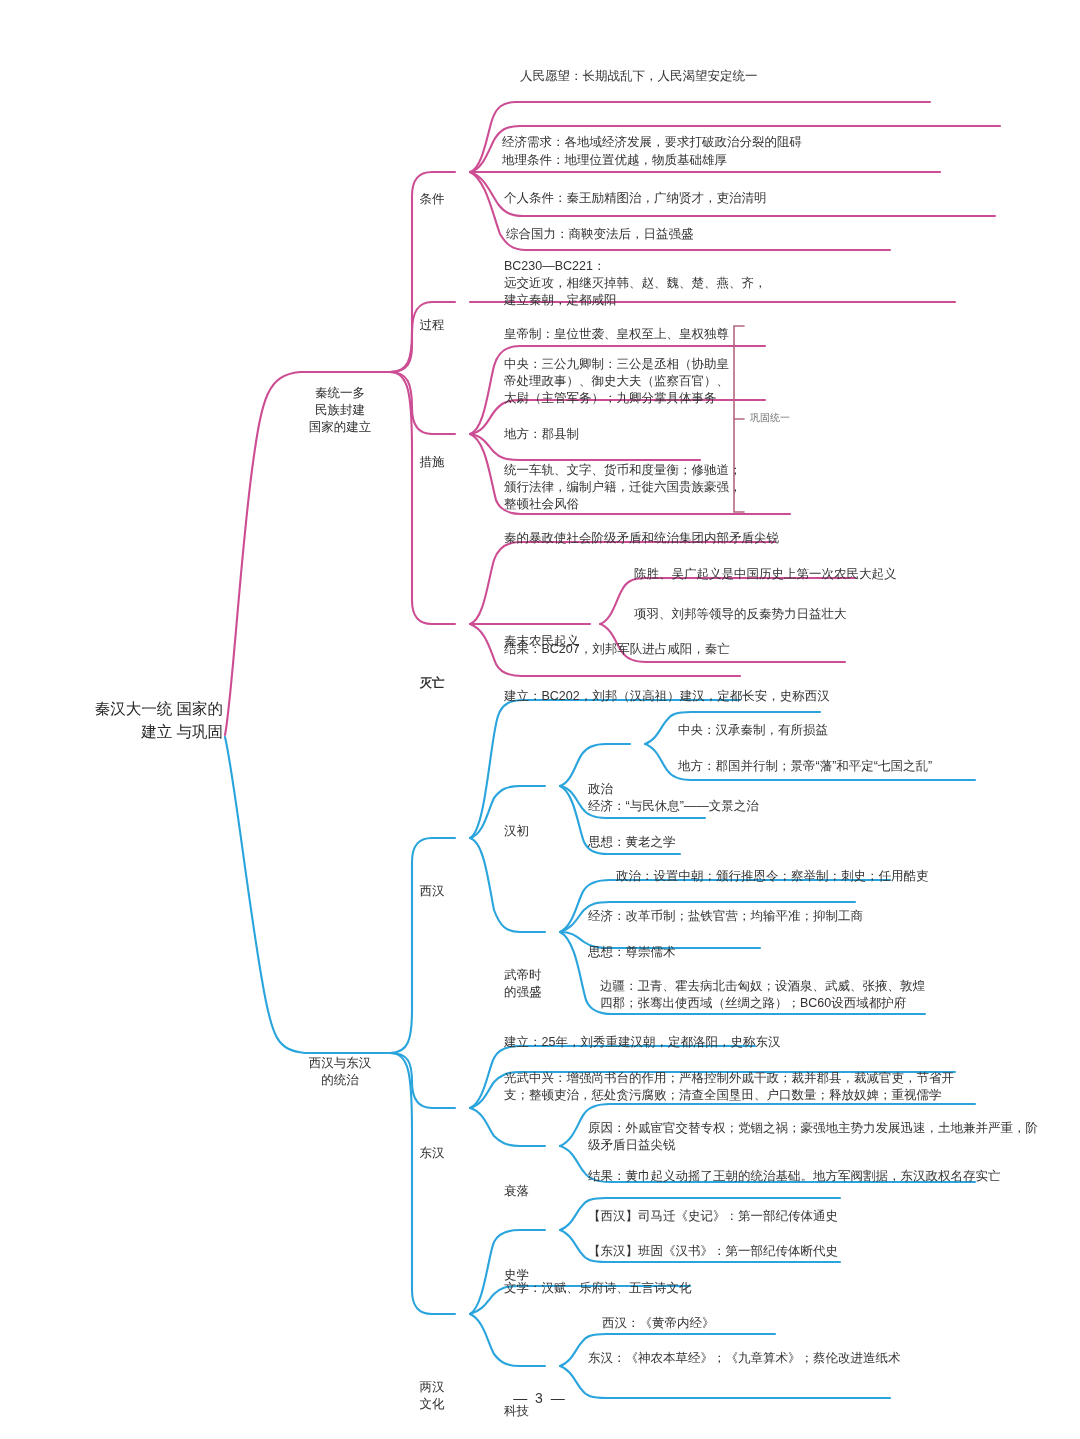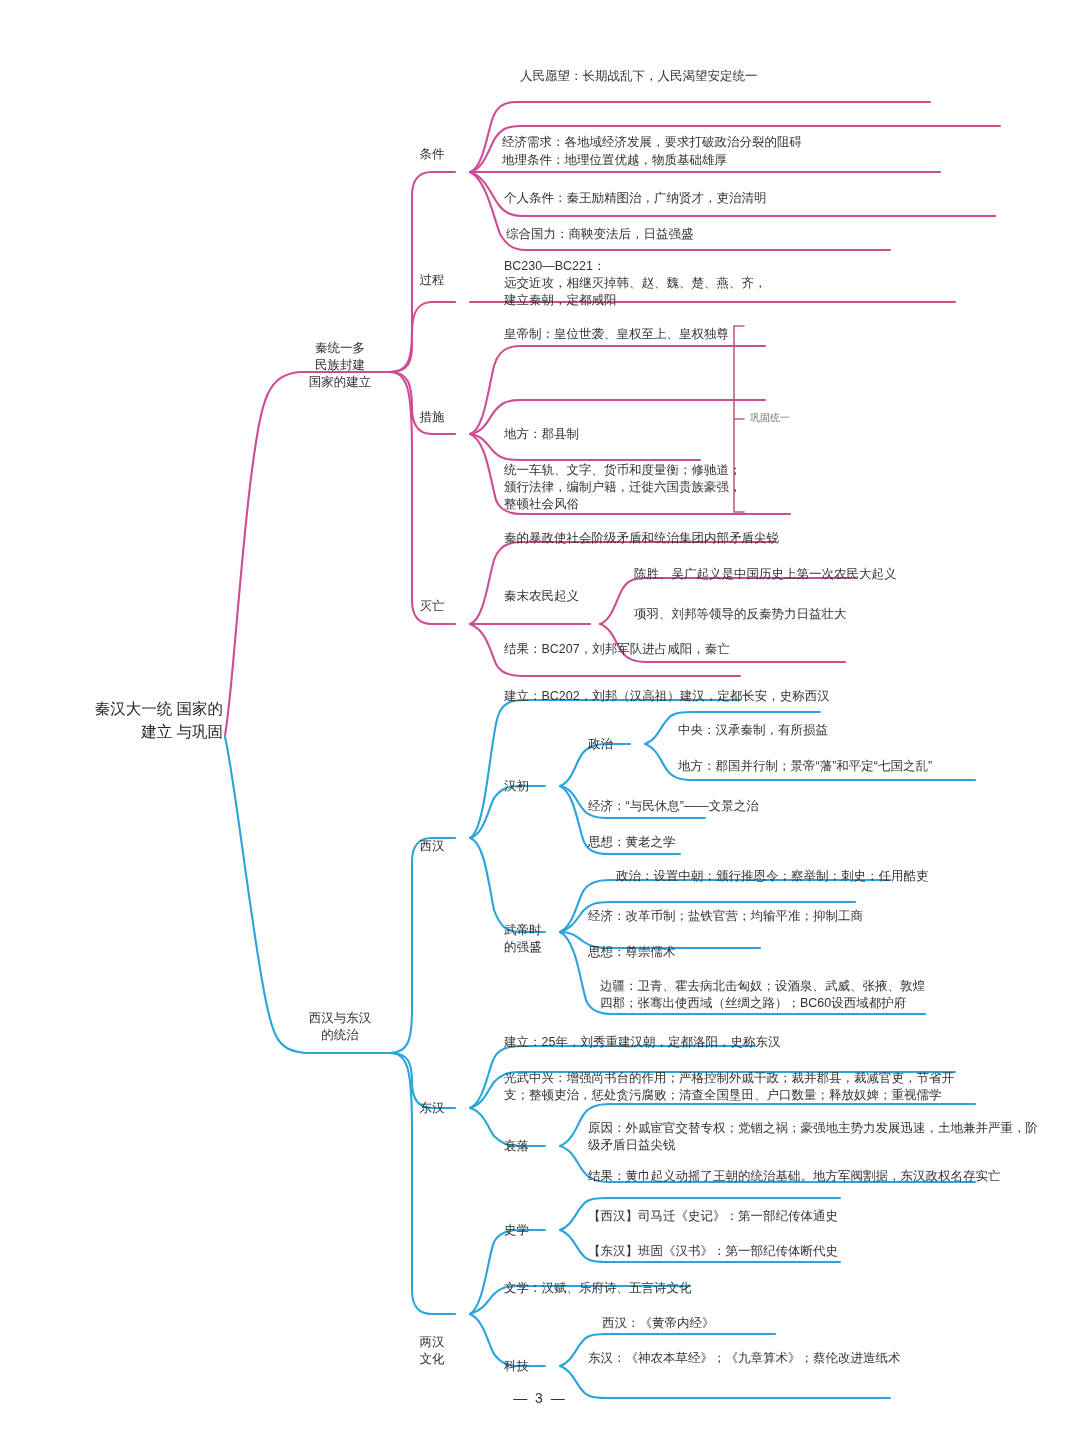--- a/index.html
+++ b/index.html
@@ -6,21 +6,21 @@
   body{
     width:1080px;height:1439px;position:relative;overflow:hidden;
     font-family:"Liberation Sans","DejaVu Sans",sans-serif;
     color:#2b2b2b;
   }
   #canvas{position:absolute;left:0;top:0;width:1080px;height:1439px;}
   svg#links{position:absolute;left:0;top:0;width:1080px;height:1439px;pointer-events:none;}
   .lbl{position:absolute;font-size:12.5px;line-height:17px;color:#333;white-space:pre;}
   .doc-title{position:absolute;font-size:17px;line-height:24px;color:#1d1d1d;letter-spacing:.5px;}
   .root{position:absolute;font-size:15.5px;line-height:23px;text-align:right;color:#262626;}
-  .branch-lbl{position:absolute;font-size:12.5px;line-height:17px;text-align:center;color:#2e2e2e;white-space:pre;}
+  .branch-lbl{position:absolute;font-size:12.5px;line-height:17px;text-align:center;color:#2e2e2e;white-space:pre;margin-top:45px;}
   .pagenum{position:absolute;width:100%;text-align:center;font-size:14px;color:#333;letter-spacing:2px;}
   .brkLbl{position:absolute;font-size:10px;color:#737373;}
 </style>
 </head>
 <body>
 
 <div id="canvas">
 
 
   <svg id="links" viewBox="0 0 1080 1439">
@@ -140,33 +140,36 @@
 
   <div class="branch-lbl" style="left:290px;top:340px;width:100px;">秦统一多
 民族封建
 国家的建立</div>
   <div class="branch-lbl" style="left:285px;top:1010px;width:110px;">西汉与东汉
 的统治</div>
 
   <div class="branch-lbl" style="left:406px;top:146px;width:52px;">条件</div>
   <div class="branch-lbl" style="left:406px;top:272px;width:52px;">过程</div>
   <div class="branch-lbl" style="left:406px;top:409px;width:52px;">措施</div>
-  <div class="branch-lbl" style="left:406px;top:598px;width:52px;">灭亡</div>
+  <div class="branch-lbl" style="left:406px;top:630px;width:52px;font-weight:bold;">灭亡</div>
 
   <div class="lbl" style="left:520px;top:68px;">人民愿望：长期战乱下，人民渴望安定统一</div>
   <div class="lbl" style="left:502px;top:114px;margin-top:20px;">经济需求：各地域经济发展，要求打破政治分裂的阻碍</div>
   <div class="lbl" style="left:502px;top:152px;">地理条件：地理位置优越，物质基础雄厚</div>
   <div class="lbl" style="left:504px;top:190px;">个人条件：秦王励精图治，广纳贤才，吏治清明</div>
   <div class="lbl" style="left:506px;top:226px;">综合国力：商鞅变法后，日益强盛</div>
 
   <div class="lbl" style="left:504px;top:258px;">BC230—BC221：
 远交近攻，相继灭掉韩、赵、魏、楚、燕、齐，
 建立秦朝，定都咸阳</div>
 
   <div class="lbl" style="left:504px;top:326px;">皇帝制：皇位世袭、皇权至上、皇权独尊</div>
+  <div class="lbl" style="left:504px;top:356px;">中央：三公九卿制：三公是丞相（协助皇
+帝处理政事）、御史大夫（监察百官）、
+太尉（主管军务）；九卿分掌具体事务</div>
   <div class="lbl" style="left:504px;top:426px;">地方：郡县制</div>
   <div class="lbl" style="left:504px;top:462px;">统一车轨、文字、货币和度量衡；修驰道；
 颁行法律，编制户籍，迁徙六国贵族豪强，
 整顿社会风俗</div>
   <div class="brkLbl" style="left:750px;top:411px;">巩固统一</div>
 
   <div class="lbl" style="left:504px;top:530px;">秦的暴政使社会阶级矛盾和统治集团内部矛盾尖锐</div>
   <div class="branch-lbl" style="left:504px;top:588px;width:100px;text-align:left;">秦末农民起义</div>
   <div class="lbl" style="left:634px;top:566px;">陈胜、吴广起义是中国历史上第一次农民大起义</div>
   <div class="lbl" style="left:634px;top:606px;">项羽、刘邦等领导的反秦势力日益壮大</div>

